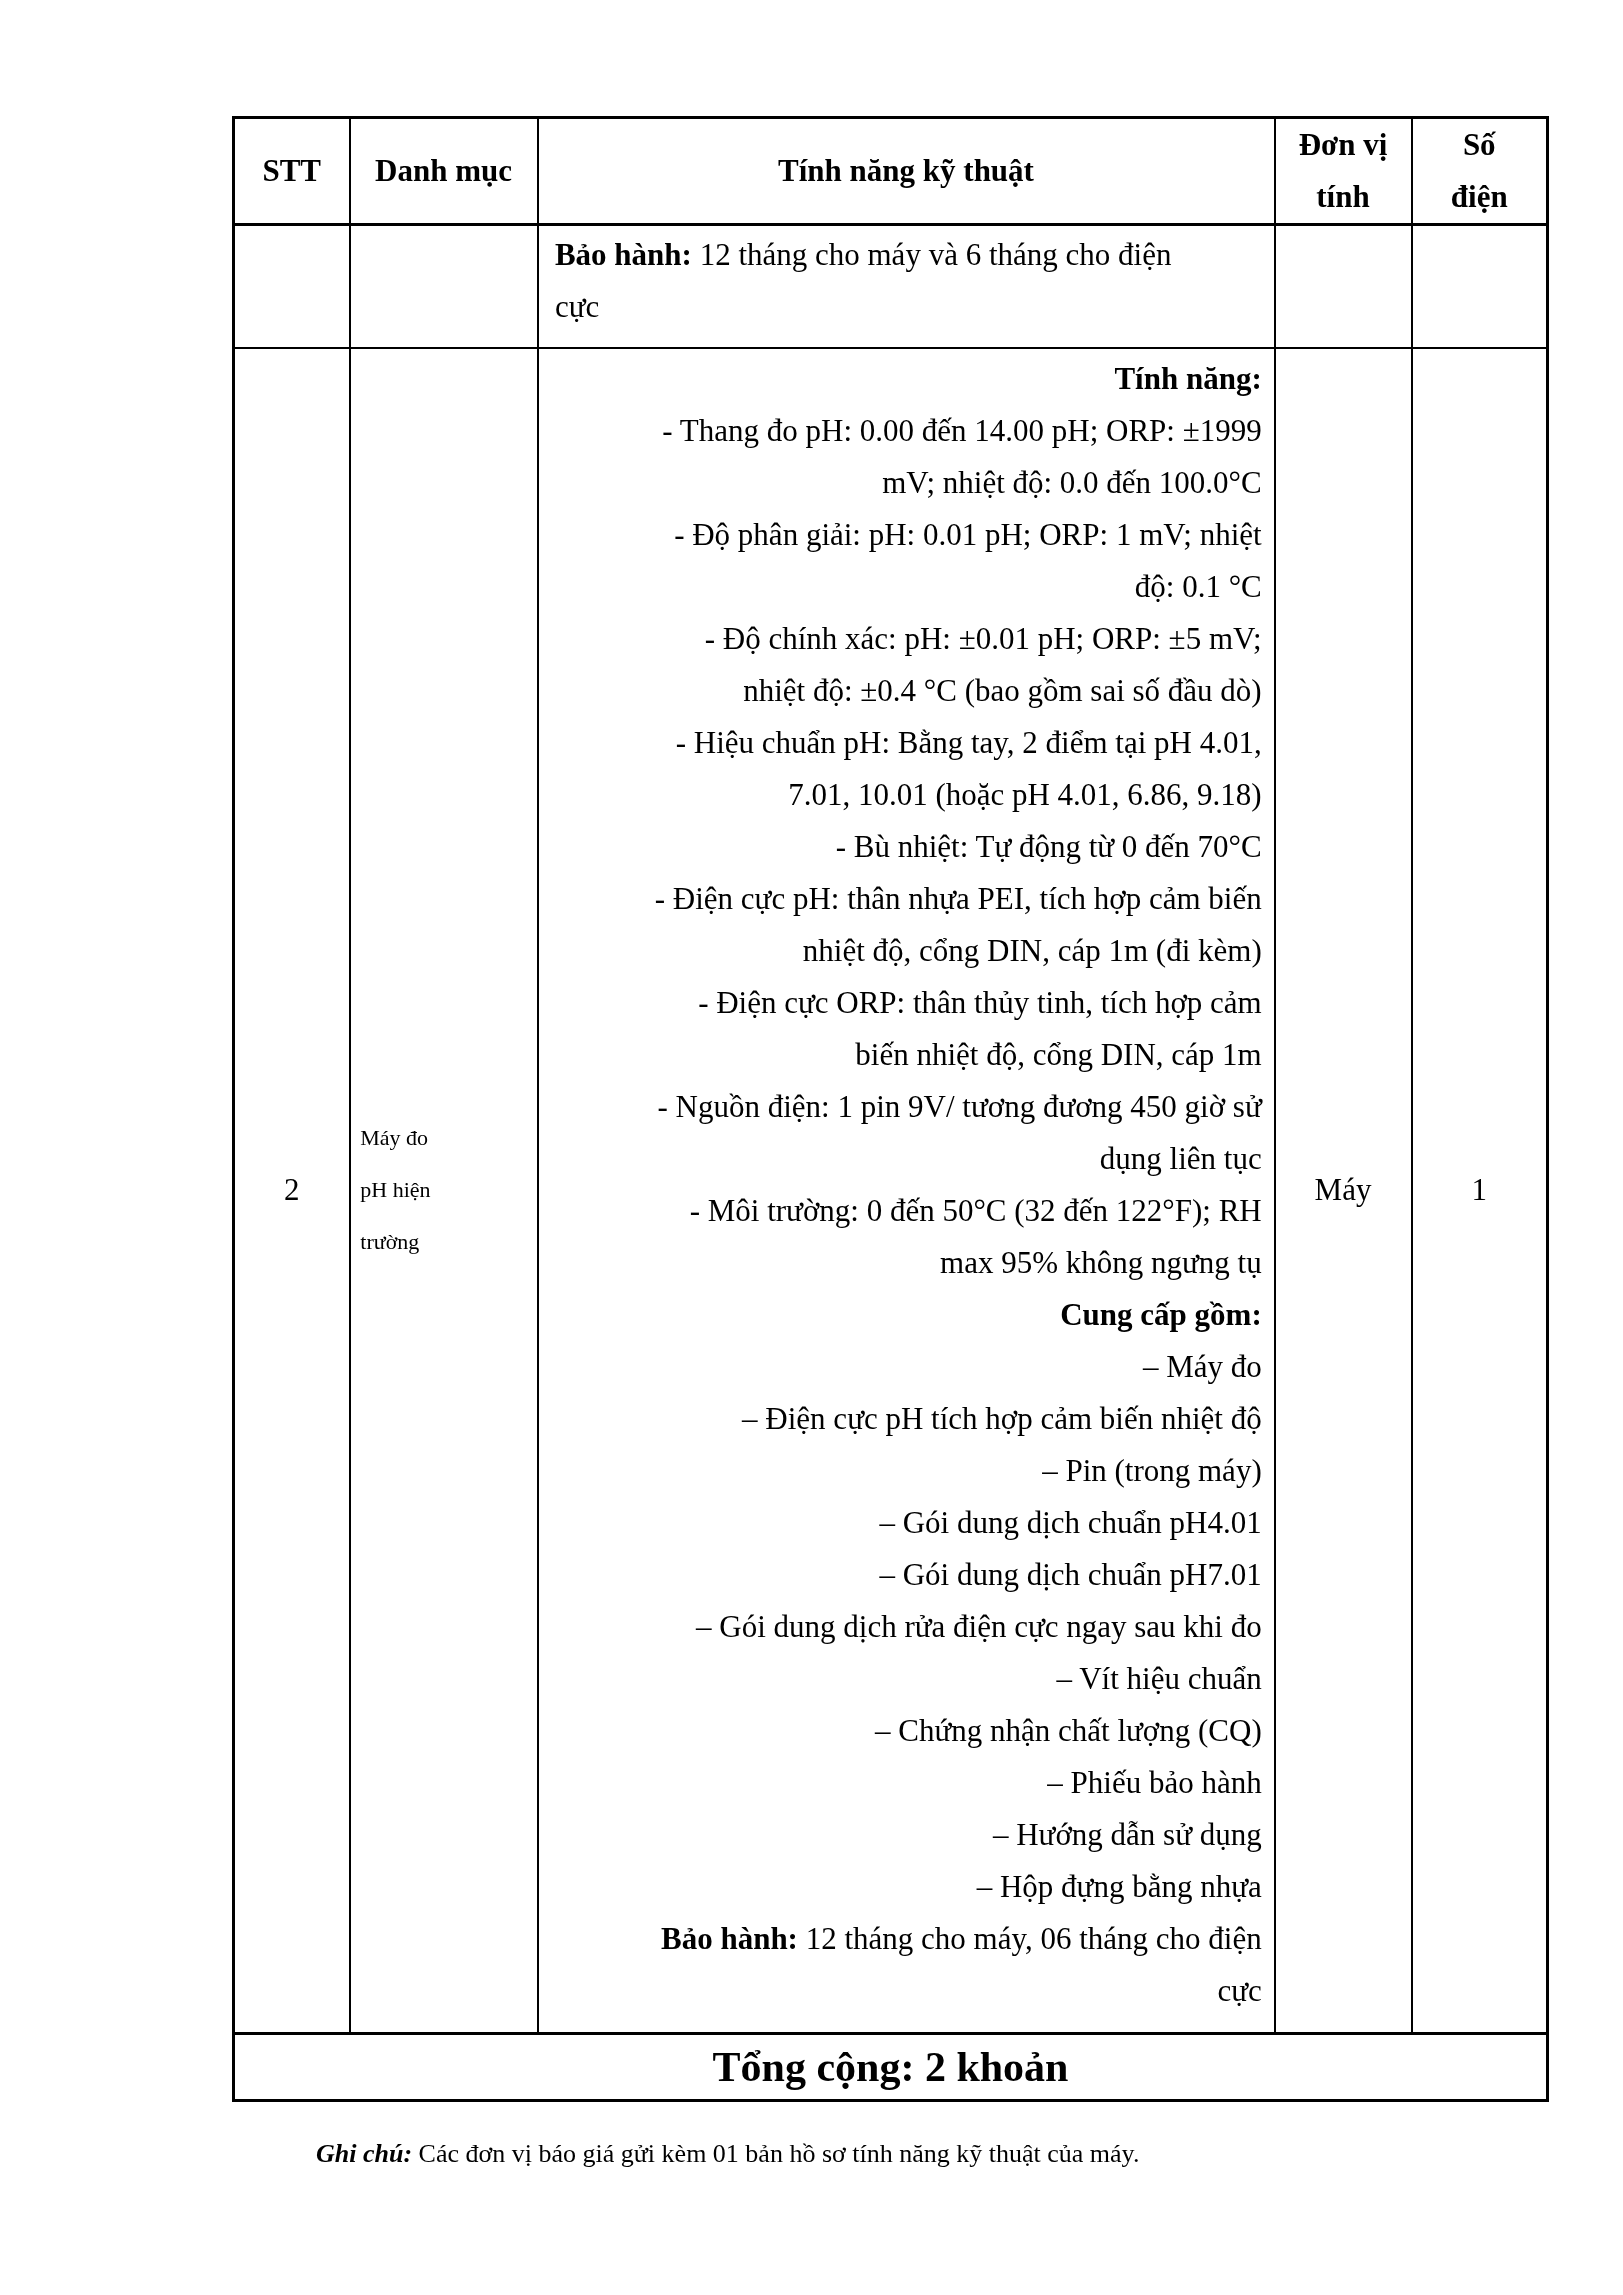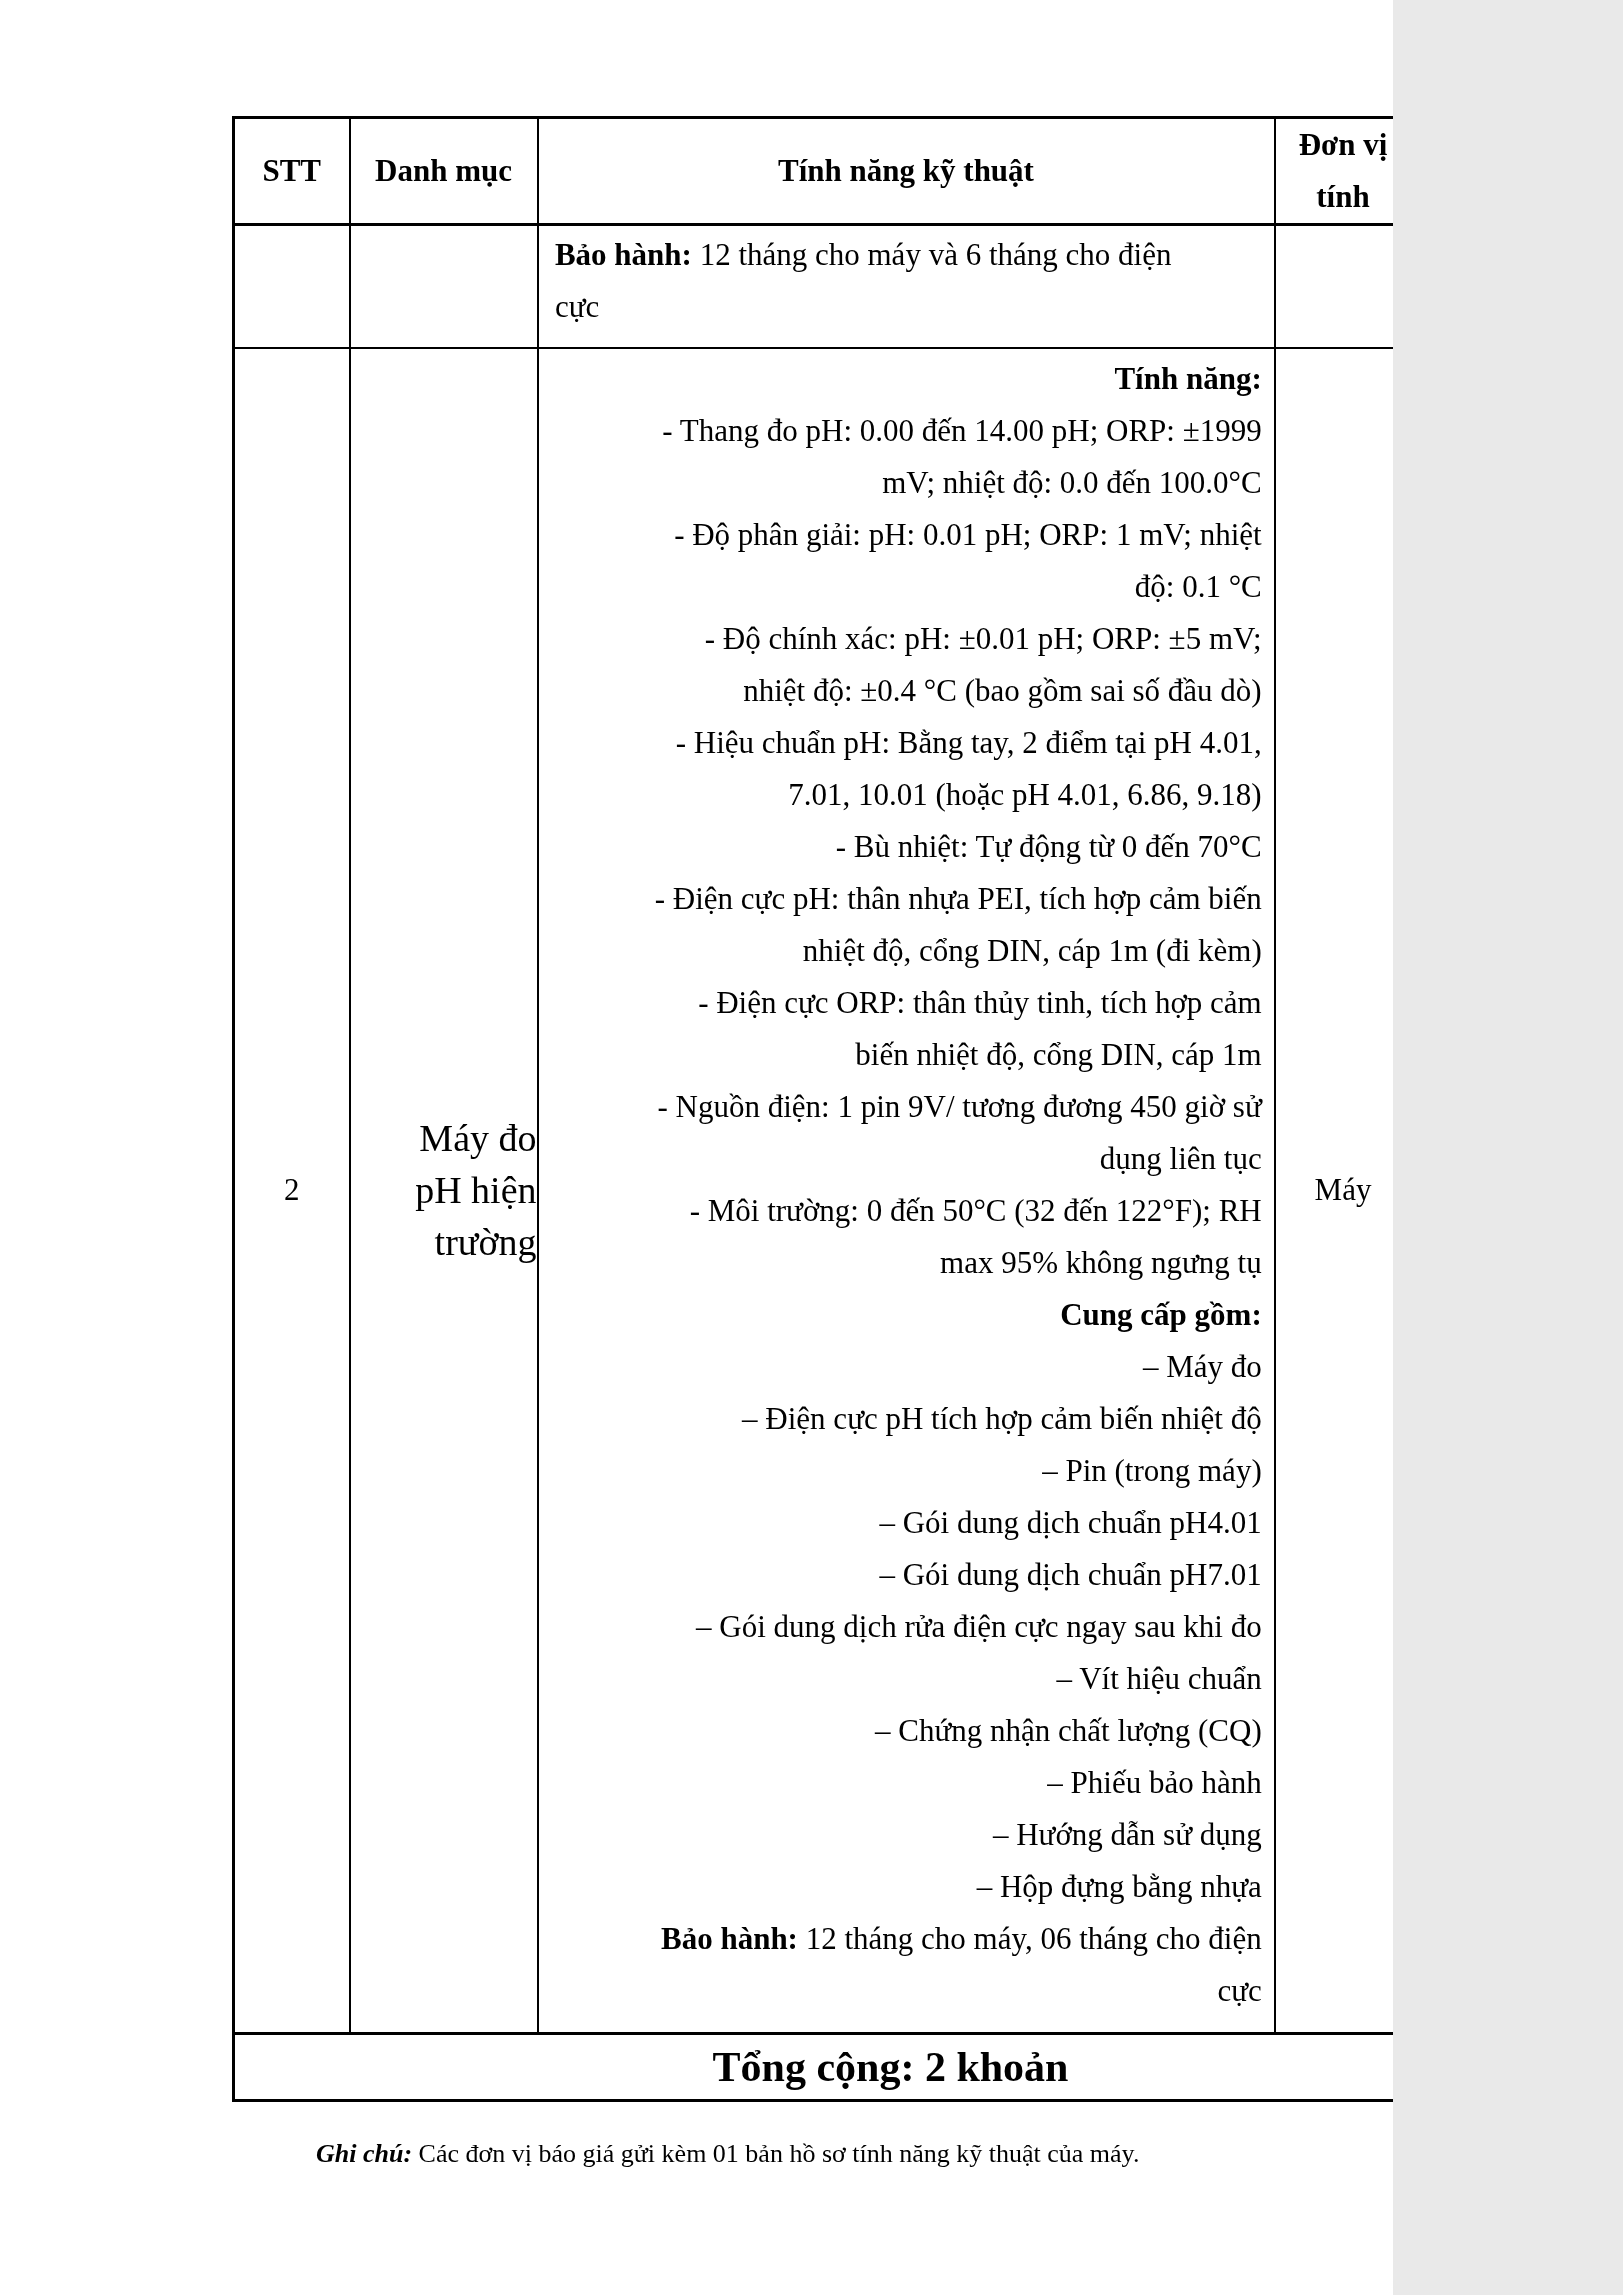--- a/index.html
+++ b/index.html
@@ -1,19 +1,19 @@
 <!DOCTYPE html>
 <html style="font-size:10.5px"><head>
 <meta charset="utf-8">
 <style>
   * { margin:0; padding:0; box-sizing:border-box; }
   html,body { background:#e9e9e9; }
   .page {
     position:relative;
-    width:1393px; height:2295px;
+    width:1623px; height:2295px;
     background:#ffffff;
     font-family:"Liberation Serif", serif;
     color:#000000;
     overflow:hidden;
   }
   table.doc {
     position:absolute; left:232px; top:116px;
     width:1315px;
     border-collapse:collapse;
     table-layout:fixed;
@@ -33,22 +33,22 @@
     text-align:center; vertical-align:middle;
     white-space:pre-line;
     border-bottom-width:3.9px !important;
   }
   .center-cell {
     font-size:31px; line-height:52px;
     text-align:center; vertical-align:middle;
     white-space:pre-line;
   }
   .cat-cell {
-    font-size:38px; line-height:52px;
-    text-align:right; vertical-align:middle;
+    font-size:22px; line-height:52px;
+    text-align:left; vertical-align:middle;
     padding-left:9.8px;
     white-space:pre-line;
   }
   .spec-cell {
     font-size:31px; line-height:52px;
     text-align:left; vertical-align:top;
     padding:2.6px 11.8px 0 16.4px;
   }
   .tr-row2 .spec-cell { padding-top:4px;text-align:right; }
   .ln { white-space:pre; }

